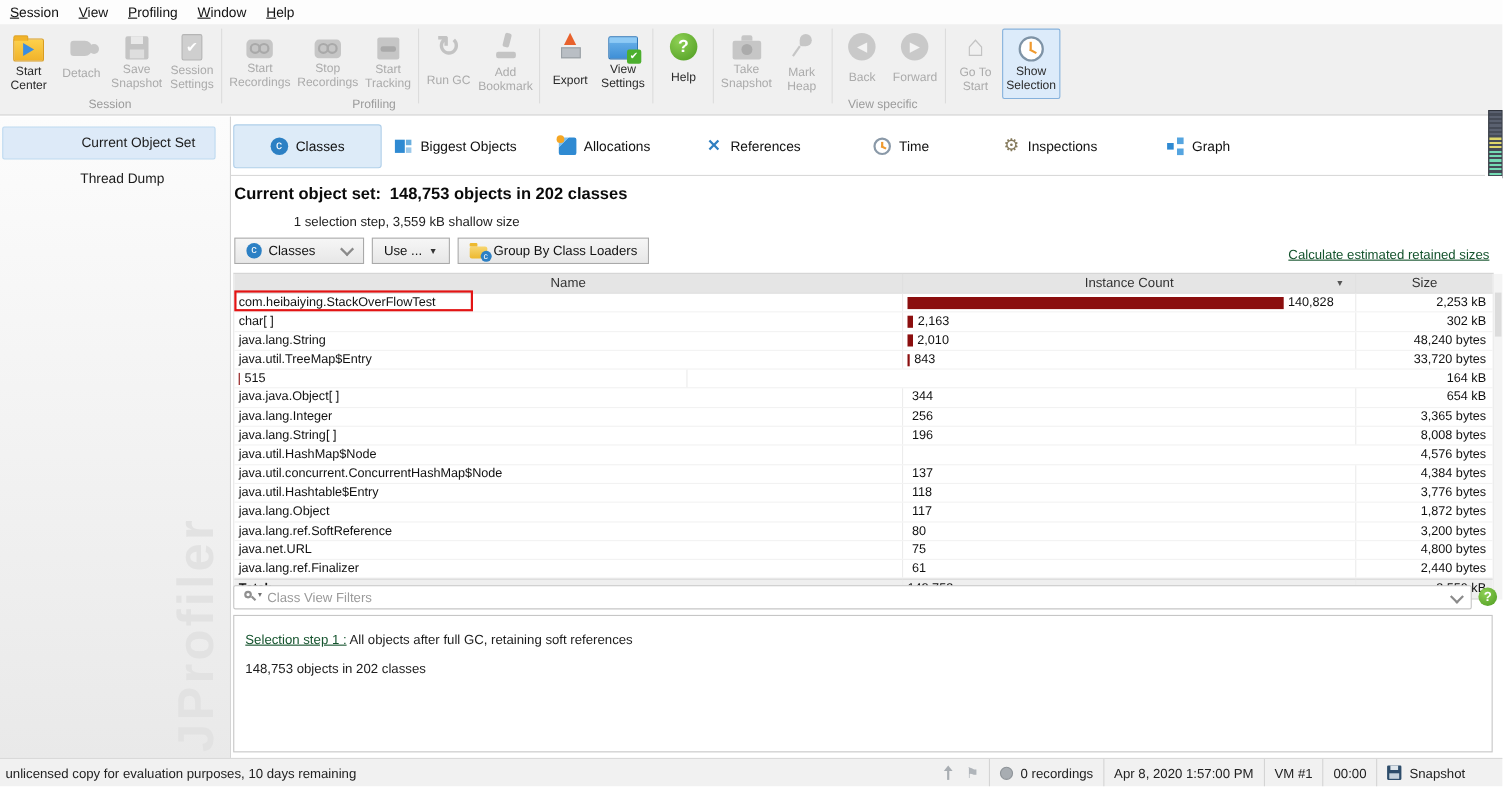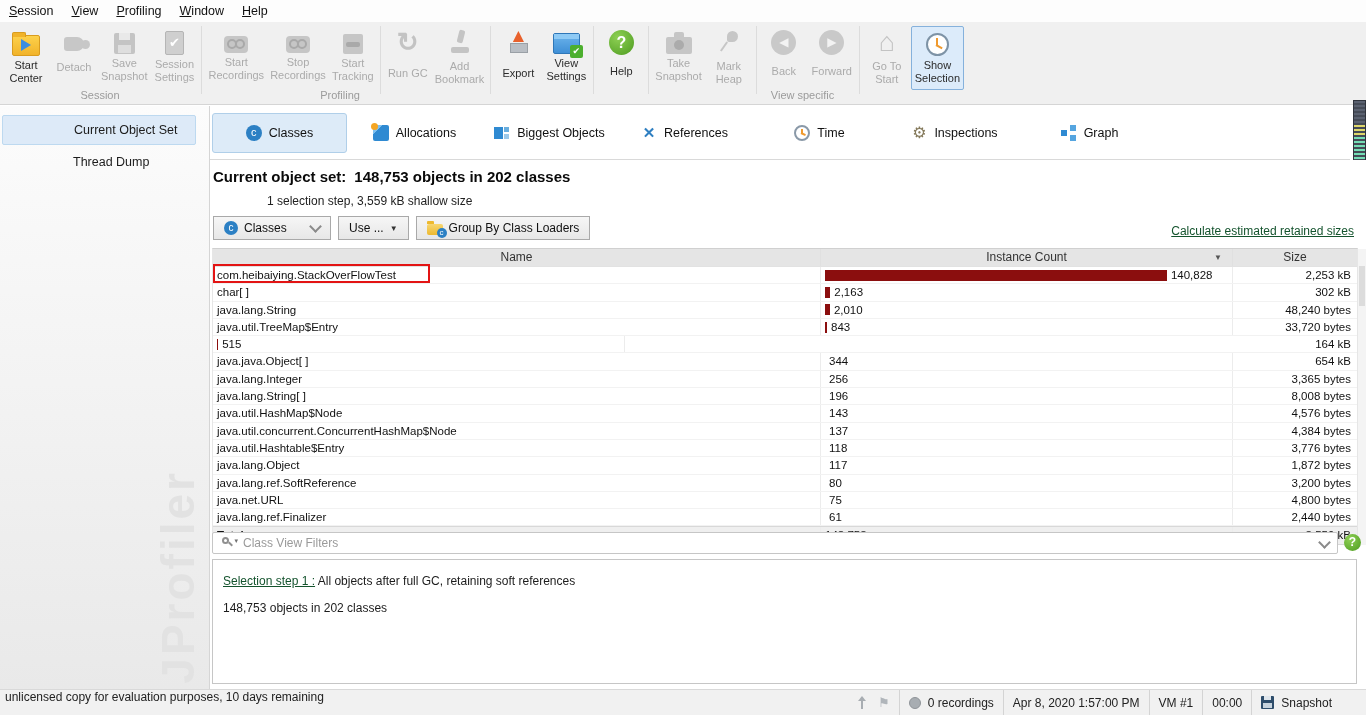--- a/index.html
+++ b/index.html
@@ -161,21 +161,21 @@
   .fic::after{content:"";position:absolute;left:7px;top:7px;width:5px;height:2px;background:#909090;transform:rotate(45deg)}
   .fic .fcaret{position:absolute;right:-2px;top:1px;font-size:7px;color:#707070;font-style:normal}
   .filter-input{border:none;outline:none;flex:1;font-size:12px;font-family:"Liberation Sans",sans-serif;color:#333;background:transparent}
   .filter-input::placeholder{color:#9a9a9a}
   .filterbar .chev{margin-left:auto;margin-top:-2px}
   .fhelp{position:absolute;top:374px;right:5px;width:17px;height:17px;background:radial-gradient(circle at 35% 30%,#8ed054,#4d9b20);border-radius:50%;color:#fff;font-weight:bold;font-size:12px;line-height:17px;text-align:center}
   .selpanel{position:absolute;top:399px;left:2px;right:9px;bottom:6px;border:1px solid #c6c6c6;font-size:12px;color:#1c1c1c}
   .selpanel .line1{margin:14px 0 0 10px}
   .selpanel .line2{margin:13px 0 0 10px}
   
-  .statusbar{position:absolute;left:0;right:0;bottom:0;height:25px;background:#f1f1f1;border-top:1px solid #d9d9d9;display:flex;align-items:flex-start;font-size:12px;color:#222}
+  .statusbar{position:absolute;left:0;right:0;bottom:0;height:25px;background:#f1f1f1;border-top:1px solid #d9d9d9;display:flex;align-items:center;font-size:12px;color:#222}
   .sb-left{padding-left:5px}
   .sb-right{margin-left:auto;display:flex;align-items:center;height:100%}
   .sbsep{width:1px;height:100%;background:#d4d4d4;margin:0 9px;flex:none}
   .sb-pin{width:13px;height:14px;position:relative;margin-right:10px}
   .sb-pin::before{content:"";position:absolute;left:6px;top:4px;width:2px;height:9px;background:#a8adb2}
   .sb-pin::after{content:"";position:absolute;left:3px;top:0;border-bottom:5px solid #a8adb2;border-left:4px solid transparent;border-right:4px solid transparent}
   .sb-flag{color:#b0b5ba;font-size:13px;font-style:normal}
   .sb-dot{width:10px;height:10px;background:#a8adb2;border:1px solid #8f9499;border-radius:50%;margin-right:7px;flex:none}
   .sb-floppy{width:13px;height:13px;background:#2e4d6b;position:relative;border-radius:1px;margin-right:7px;flex:none}
   .sb-floppy::before{content:"";position:absolute;left:3px;top:0;width:7px;height:4px;background:#dfe6ec}
@@ -436,27 +436,27 @@
   <div style="display:flex;align-items:center">
 
       <div class="tab selected">
         <span class="ti ti-classes">
           <i class="tglyph">c</i>
         </span>
         <span>Classes</span>
       </div>
 
       <div class="tab">
+        <span class="ti ti-biggest"><i class="tglyph"></i></span>
+        <span>Biggest Objects</span>
+      </div>
+
+      <div class="tab">
         <span class="ti ti-alloc"><i class="tglyph"></i></span>
         <span>Allocations</span>
-      </div>
-
-      <div class="tab">
-        <span class="ti ti-biggest"><i class="tglyph"></i></span>
-        <span>Biggest Objects</span>
       </div>
 
       <div class="tab">
         <span class="ti ti-refs">
           <i class="tglyph">✕</i>
         </span>
         <span>References</span>
       </div>
 
       <div class="tab">
@@ -585,24 +585,20 @@
           <div class="tc name">java.lang.String[ ]</div>
           <div class="tc count">
             <span class="bar" style="width: 0%;"></span>
             <span class="cnum">196</span>
           </div>
           <div class="tc size">8,008 bytes</div>
         </div>
 
         <div class="trow">
           <div class="tc name">java.util.HashMap$Node</div>
-          <div class="tc count">
-            <span class="bar" style="width: 0%;"></span>
-            <span class="cnum">143</span>
-          </div>
           <div class="tc size">4,576 bytes</div>
         </div>
 
         <div class="trow">
           <div class="tc name">java.util.concurrent.ConcurrentHashMap$Node</div>
           <div class="tc count">
             <span class="bar" style="width: 0%;"></span>
             <span class="cnum">137</span>
           </div>
           <div class="tc size">4,384 bytes</div>

